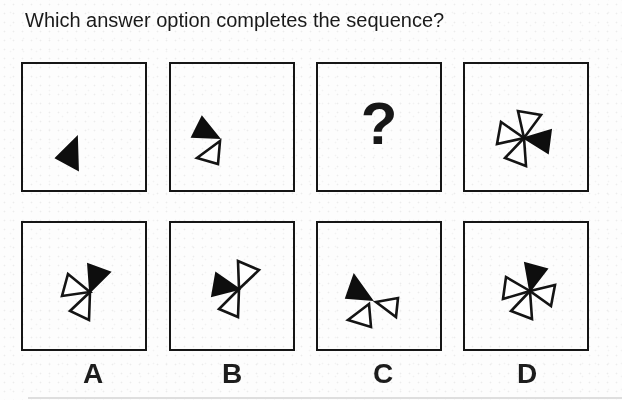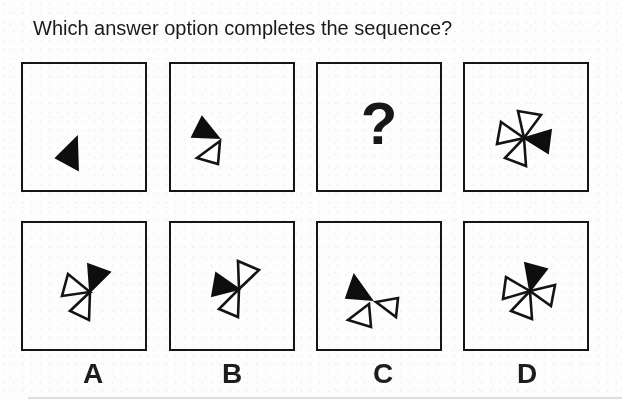--- a/index.html
+++ b/index.html
@@ -11,21 +11,21 @@
   .stage{
     position:relative;width:622px;height:400px;
     background-color:#fdfdfd;
     background-image:
       radial-gradient(circle,#ececec 0.8px,transparent 1.1px),
       radial-gradient(circle,#f2f2f2 0.8px,transparent 1.1px);
     background-size:9px 9px,13px 13px;
     background-position:0 0,4px 6px;
   }
   .title{
-    position:absolute;left:21px;top:5px;margin:12px;
+    position:absolute;left:21px;top:5px;margin:4px;
     font-size:20px;font-weight:400;color:#1a1a1a;letter-spacing:0;
     white-space:nowrap;
   }
   .cell{
     position:absolute;width:126px;height:130px;
     border:2.5px solid #151515;box-sizing:border-box;
     background:transparent;
   }
   .c1{left:21px}.c2{left:169px}.c3{left:316px}.c4{left:463px}
   .r1{top:62px}.r2{top:221px}

